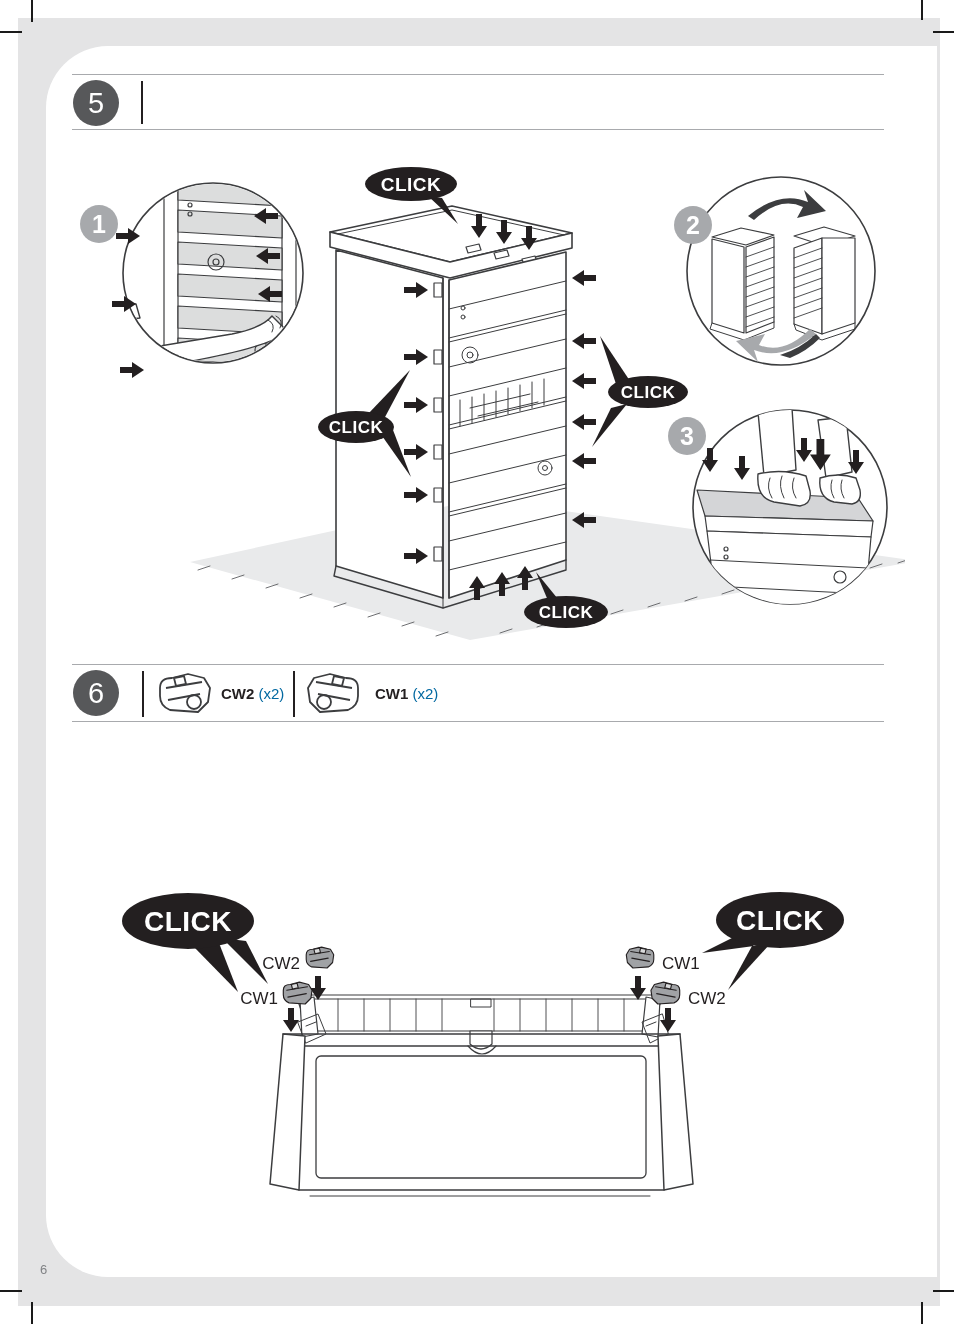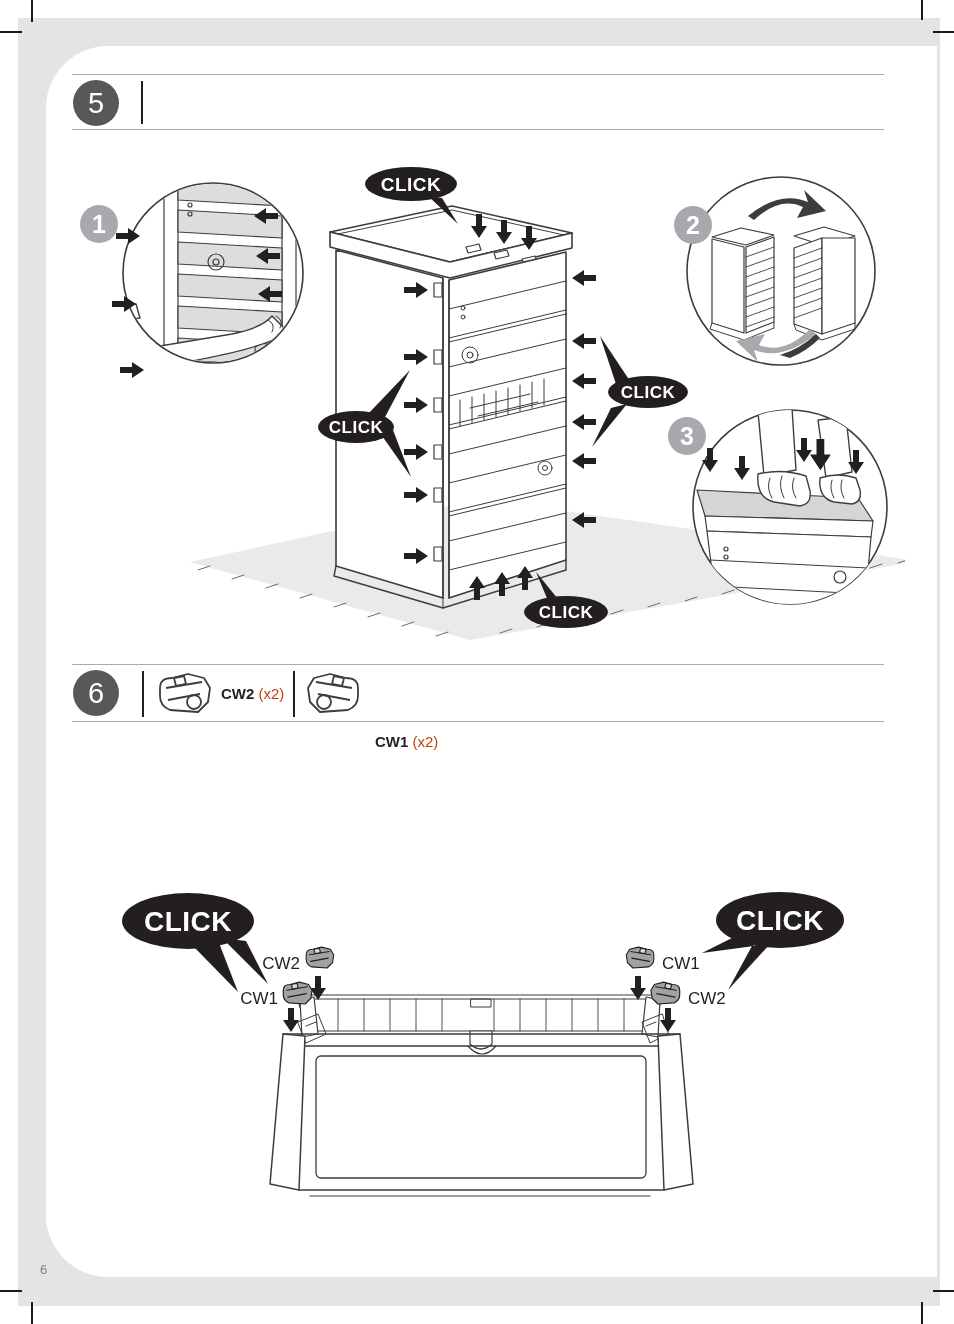--- a/index.html
+++ b/index.html
@@ -11,21 +11,21 @@
   .crop{position:absolute;background:#1a1a1a;}
   .pagenum{position:absolute;left:40px;top:1262px;font-size:13px;color:#808285;}
   
   .hline{position:absolute;height:1px;background:#a8aaad;}
   .vline{position:absolute;width:2px;background:#231f20;}
   .stepcircle{position:absolute;width:46px;height:46px;border-radius:50%;background:#57585a;
               color:#fff;display:flex;align-items:center;justify-content:center;
               font-size:29px;font-weight:300;}
   .ptext{position:absolute;font-size:15px;color:#231f20;}
   .ptext b{font-weight:bold;}
-  .ptext .qty{font-weight:400;color:#c2410c;}
+  .ptext .qty{font-weight:400;color:#0369a1;}
   svg text{font-family:"Liberation Sans", sans-serif;}
   .bubbletext{fill:#ffffff;font-weight:bold;letter-spacing:0.5px;}
   .badgetext{fill:#ffffff;font-weight:bold;}
 </style>
 </head>
 <body>
 
 <div class="canvas">
 
   <div class="frame"></div>
@@ -262,21 +262,21 @@
     <span class="qty">(x2)</span>
   </div>
   <div class="vline" style="left:293px;top:671px;height:46px;"></div>
 
   <svg viewBox="0 0 28 22" style="position:absolute;left:306px;top:671px;width:56px;height:46px;transform:scaleX(-1);" fill="#fff" stroke="#3c3d3f" stroke-width="0.9" stroke-linejoin="round">
     <path d="M2,8 Q2,3 8,3 L16,1 L24,3 L27,8 L26,15 L21,20 L7,19 Q2,17 2,12 Z"></path>
     <path d="M5,8 L23,5 M6,14 L22,11" fill="none"></path>
     <path d="M9,3 L14,2 L15,6 L10,7 Z"></path>
     <circle cx="19" cy="15" r="3.5" fill="none"></circle>
   </svg>
-  <div class="ptext" style="left:375px;top:685px;margin-top:48px;">
+  <div class="ptext" style="left:375px;top:685px;">
     <b>CW1</b>
     <span class="qty">(x2)</span>
   </div>
   <div class="hline" style="left:72px;top:721px;width:812px;"></div>
 
   <svg viewBox="100 878 780 334" style="position:absolute;left:100px;top:878px;width:780px;height:334px;" fill="none" stroke-linejoin="round" stroke-linecap="round">
     <defs>
       <path id="aD2" d="M5,0 H11 V12 H16 L8,24 L0,12 H5 Z"></path>
       <g id="clipPart">
         <path d="M2,8 Q2,3 8,3 L16,1 L24,3 L27,8 L26,15 L21,20 L7,19 Q2,17 2,12 Z"></path>

